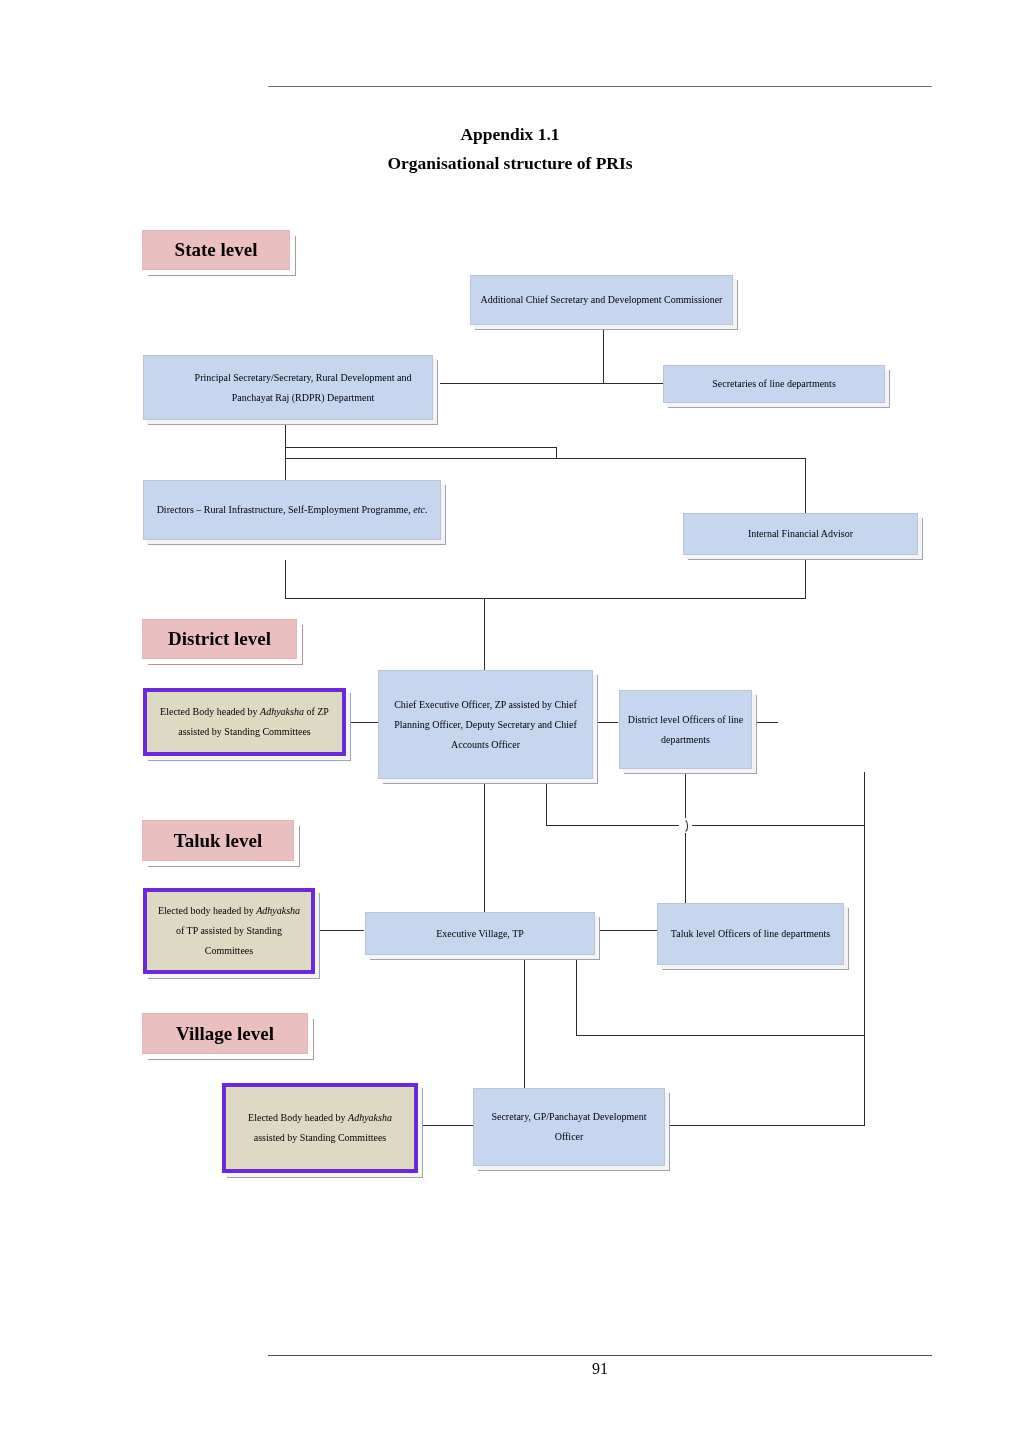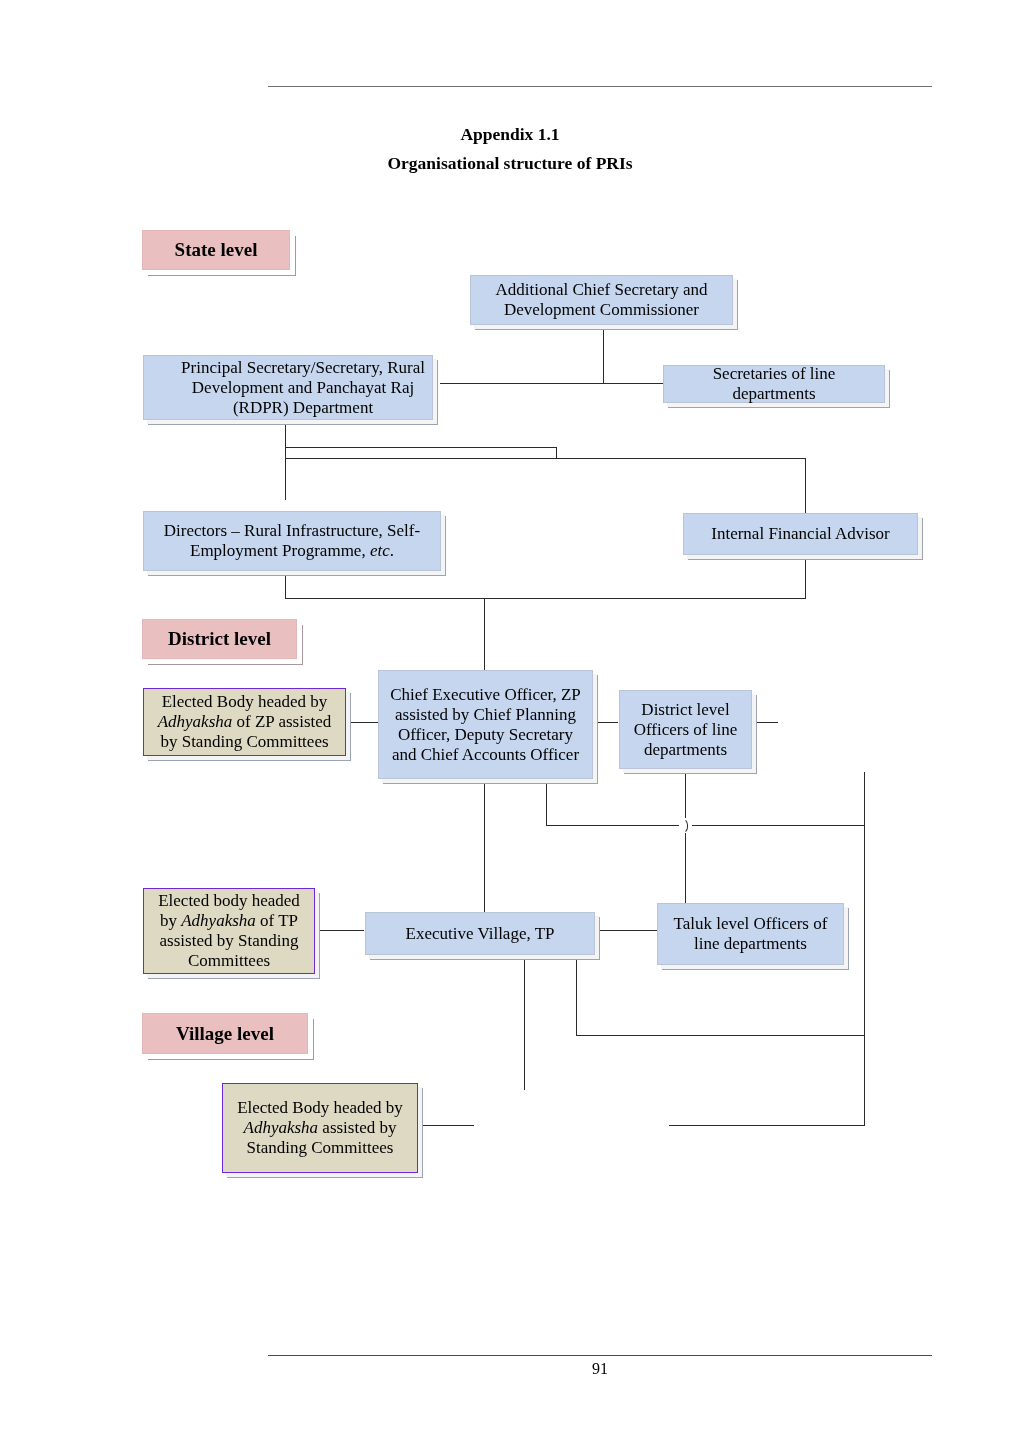--- a/index.html
+++ b/index.html
@@ -80,28 +80,28 @@
     position: absolute;
     box-sizing: border-box;
     border: 1px solid #b9c4d6;
     background: #c5d6ee;
     box-shadow: 4px 4px 0 0 #f4f4f4, 5px 5px 0 0 #9aa4b4;
     display: flex;
     align-items: center;
     justify-content: flex-start;
     text-align: center;
     padding: 3px 6px;
-    font-size: 17px;
+    font-size: 10px;
     line-height: 20px;
     z-index: 3;
   }
   .node .inner { width: 100%; }
   .node.beige {
     background: #ddd9c3;
-    border: 1px solid #6d28d9;
+    border: 4px solid #6d28d9;
     box-shadow: 4px 4px 0 0 #f4f4f4, 5px 5px 0 0 #9aa4b4;
   }
   .node em { font-style: italic; }
 
   
   .level-tag {
     position: absolute;
     box-sizing: border-box;
     background: #eabfc0;
     border: 1px solid #e3b6b7;
@@ -202,37 +202,40 @@
   <div class="ln h" style="left:669px; top:1125px; width:196px;"></div>
 
   <div class="ln h" style="left:422px; top:1125px; width:52px;"></div>
 
   <div class="level-tag" style="left:142px; top:230px; width:148px; height:40px;">
     <span>State level</span>
   </div>
   <div class="level-tag" style="left:142px; top:619px; width:155px; height:40px;">
     <span>District level</span>
   </div>
+  <div class="level-tag" style="left:142px; top:820px; width:152px; height:41px;">
+    <span>Taluk level</span>
+  </div>
   <div class="level-tag" style="left:142px; top:1013px; width:166px; height:41px;">
     <span>Village level</span>
   </div>
 
   <div class="node" style="left:470px; top:275px; width:263px; height:50px;">
     <span class="inner">Additional Chief Secretary and Development Commissioner</span>
   </div>
 
   <div class="node" style="left:143px; top:355px; width:290px; height:65px;padding-left:36px;">
     <span class="inner">Principal Secretary/Secretary, Rural Development and Panchayat Raj (RDPR) Department</span>
   </div>
 
   <div class="node" style="left:663px; top:365px; width:222px; height:38px;">
     <span class="inner">Secretaries of line departments</span>
   </div>
 
-  <div class="node" style="left:143px; top:511px; width:298px; height:60px;">
+  <div class="node" style="left:143px; top:480px; width:298px; height:60px;">
     <span class="inner">
       <span>Directors – Rural Infrastructure, Self-Employment Programme, </span><em>etc</em><span>.</span>
     </span>
   </div>
 
   <div class="node" style="left:683px; top:513px; width:235px; height:42px;">
     <span class="inner">Internal Financial Advisor</span>
   </div>
 
   <div class="node beige" style="left:143px; top:688px; width:203px; height:68px;">
@@ -263,17 +266,20 @@
   <div class="node" style="left:657px; top:903px; width:187px; height:62px;">
     <span class="inner">Taluk level Officers of line departments</span>
   </div>
 
   <div class="node beige" style="left:222px; top:1083px; width:196px; height:90px;">
     <span class="inner">
       <span>Elected Body headed by </span><em>Adhyaksha</em><span> assisted by Standing Committees</span>
     </span>
   </div>
 
+  <div class="node" style="left:473px; top:1088px; width:192px; height:78px;">
+    <span class="inner">Secretary, GP/Panchayat Development Officer</span>
+  </div>
 
   <div class="foot-rule"></div>
   <div class="folio">91</div>
 
 </div>
 
 </body></html>

